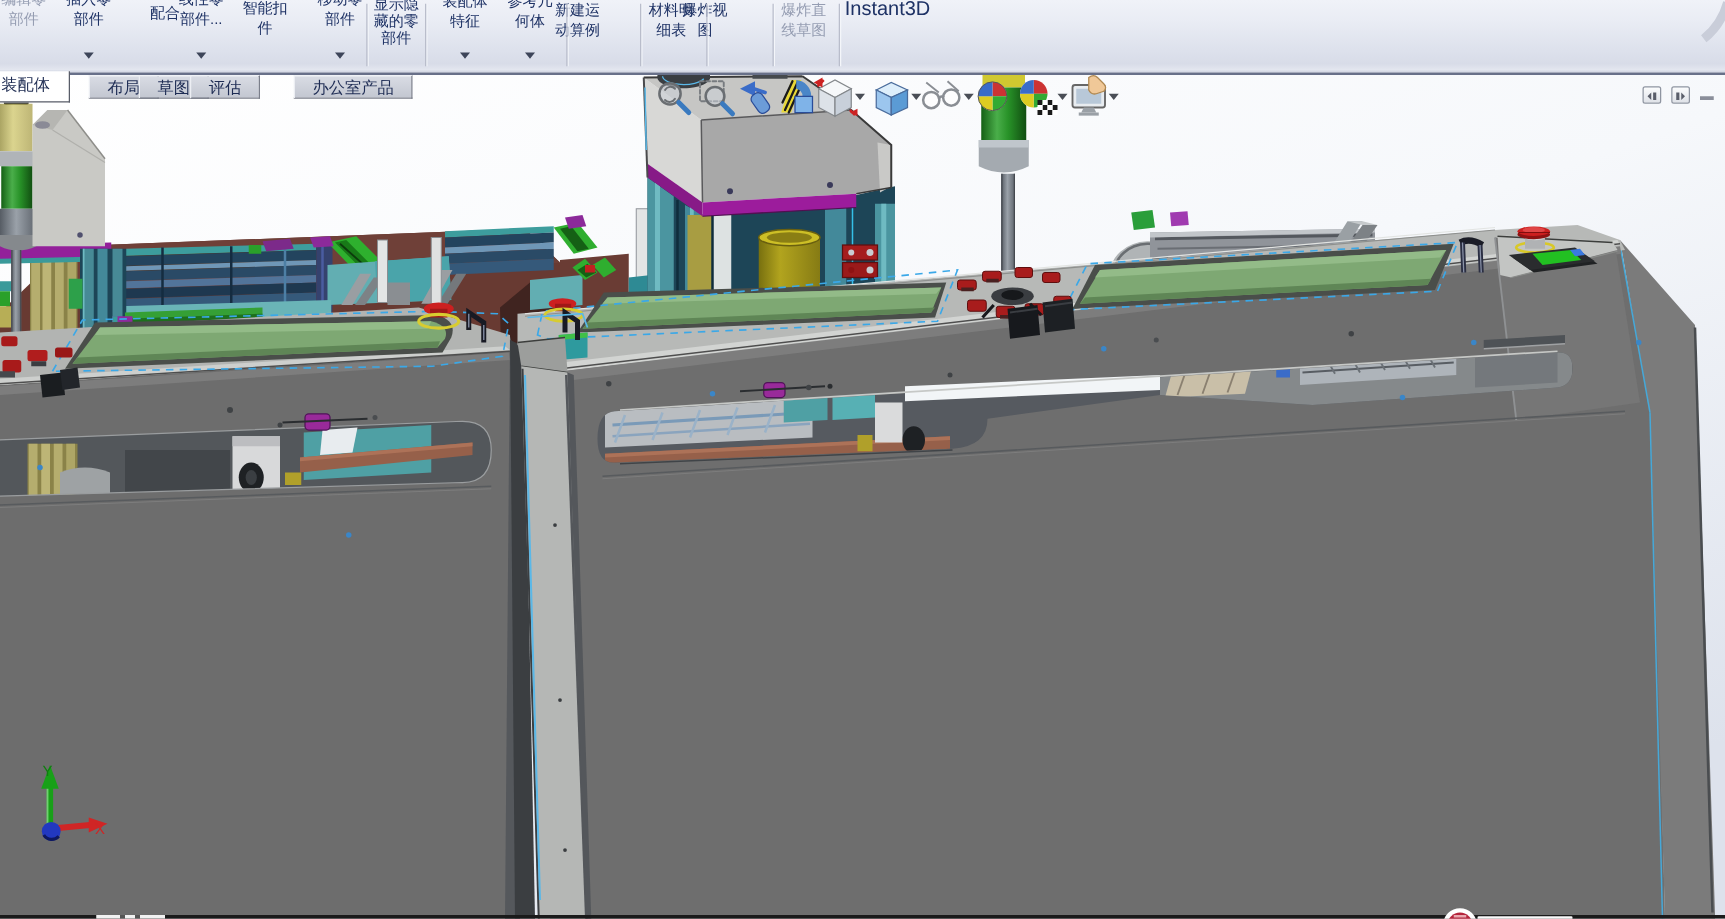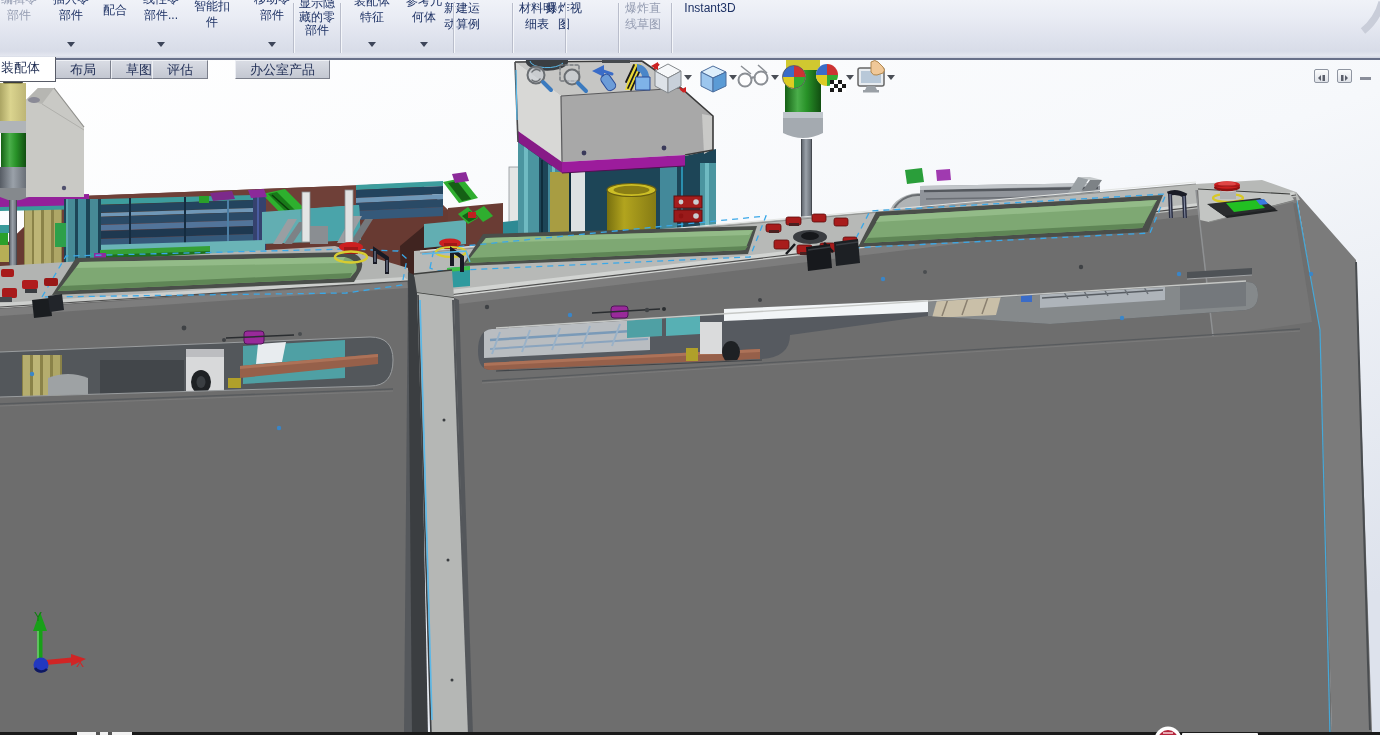--- a/index.html
+++ b/index.html
@@ -555,52 +555,52 @@
  <polygon points="729,75 737,75 733,80"></polygon>
  <polygon points="771,75 779,75 775,80"></polygon>
  <polygon points="846,75 854,75 850,80"></polygon>
  <polygon points="887,75 895,75 891,80"></polygon>
 </g>
 </g>
 </svg>
 <div id="toolbar">
 <div class="btn gry" style="left:19px;top:-9px">编辑零<br>部件</div>
 <div class="btn" style="left:71px;top:-9px">插入零<br>部件</div>
-<div class="btn" style="left:115px;top:2px">配合</div>
+<div class="btn" style="left:132px;top:2px">配合</div>
 <div class="btn" style="left:161px;top:-9px">线性零<br>部件...</div>
 <div class="btn" style="left:212px;top:-2px">智能扣<br>件</div>
 <div class="btn" style="left:272px;top:-9px">移动零<br>部件</div>
 <div class="btn" style="left:317px;top:-3px;line-height:13.5px">显示隐<br>藏的零<br>部件</div>
 <div class="btn" style="left:372px;top:-7px">装配体<br>特征</div>
 <div class="btn" style="left:424px;top:-7px">参考几<br>何体</div>
 <div class="btn" style="left:462px;top:0px">新建运<br>动算例</div>
 <div class="btn" style="left:537px;top:0px">材料明<br>细表</div>
 <div class="btn" style="left:564px;top:0px">爆炸视<br>图</div>
 <div class="btn gry" style="left:643px;top:0px">爆炸直<br>线草图</div>
-<div class="btn" style="left:710px;top:0px;font-size:12px">Instant3D</div>
+<div class="btn" style="left:710px;top:0px;font-size:16px">Instant3D</div>
 <div class="arr" style="left:71px;top:42px"></div>
 <div class="arr" style="left:161px;top:42px"></div>
 <div class="arr" style="left:272px;top:42px"></div>
 <div class="arr" style="left:372px;top:42px"></div>
 <div class="arr" style="left:424px;top:42px"></div>
 <div class="sep" style="left:293px"></div>
 <div class="sep" style="left:340px"></div>
 <div class="sep" style="left:453px"></div>
 <div class="sep" style="left:512px"></div>
 <div class="sep" style="left:565px"></div>
 <div class="sep" style="left:618px"></div>
 <div class="sep" style="left:671px"></div>
 <svg width="120" height="59" style="position:absolute;right:0;top:0">
 <path d="M103,31 Q117,20 122,2" fill="none" stroke="#c9cdd9" stroke-width="7"></path>
 <path d="M122,16 Q126,8 127,-2" fill="none" stroke="#ced2dd" stroke-width="5"></path>
 </svg>
 </div>
 <div id="atab">装配体</div>
 <div id="tabs">
-<div class="tab" style="left:55px;width:54px">布局</div>
+<div class="tab" style="left:71px;width:54px">布局</div>
 <div class="tab" style="left:111px;width:54px">草图</div>
 <div class="tab" style="left:152px;width:54px">评估</div>
 <div class="tab" style="left:235px;width:93px">办公室产品</div>
 </div>
 <div class="ci" style="left:1314px;top:69px"><svg width="13" height="12">
         <path d="M3,6 l3,-3 v6 Z" fill="#5a5e6a"></path>
         <rect x="7.5" y="3" width="2.5" height="6" fill="#5a5e6a"></rect>
       </svg></div>
 <div class="ci" style="left:1337px;top:69px"><svg width="13" height="12">
         <rect x="3" y="3" width="2.5" height="6" fill="#5a5e6a"></rect>

